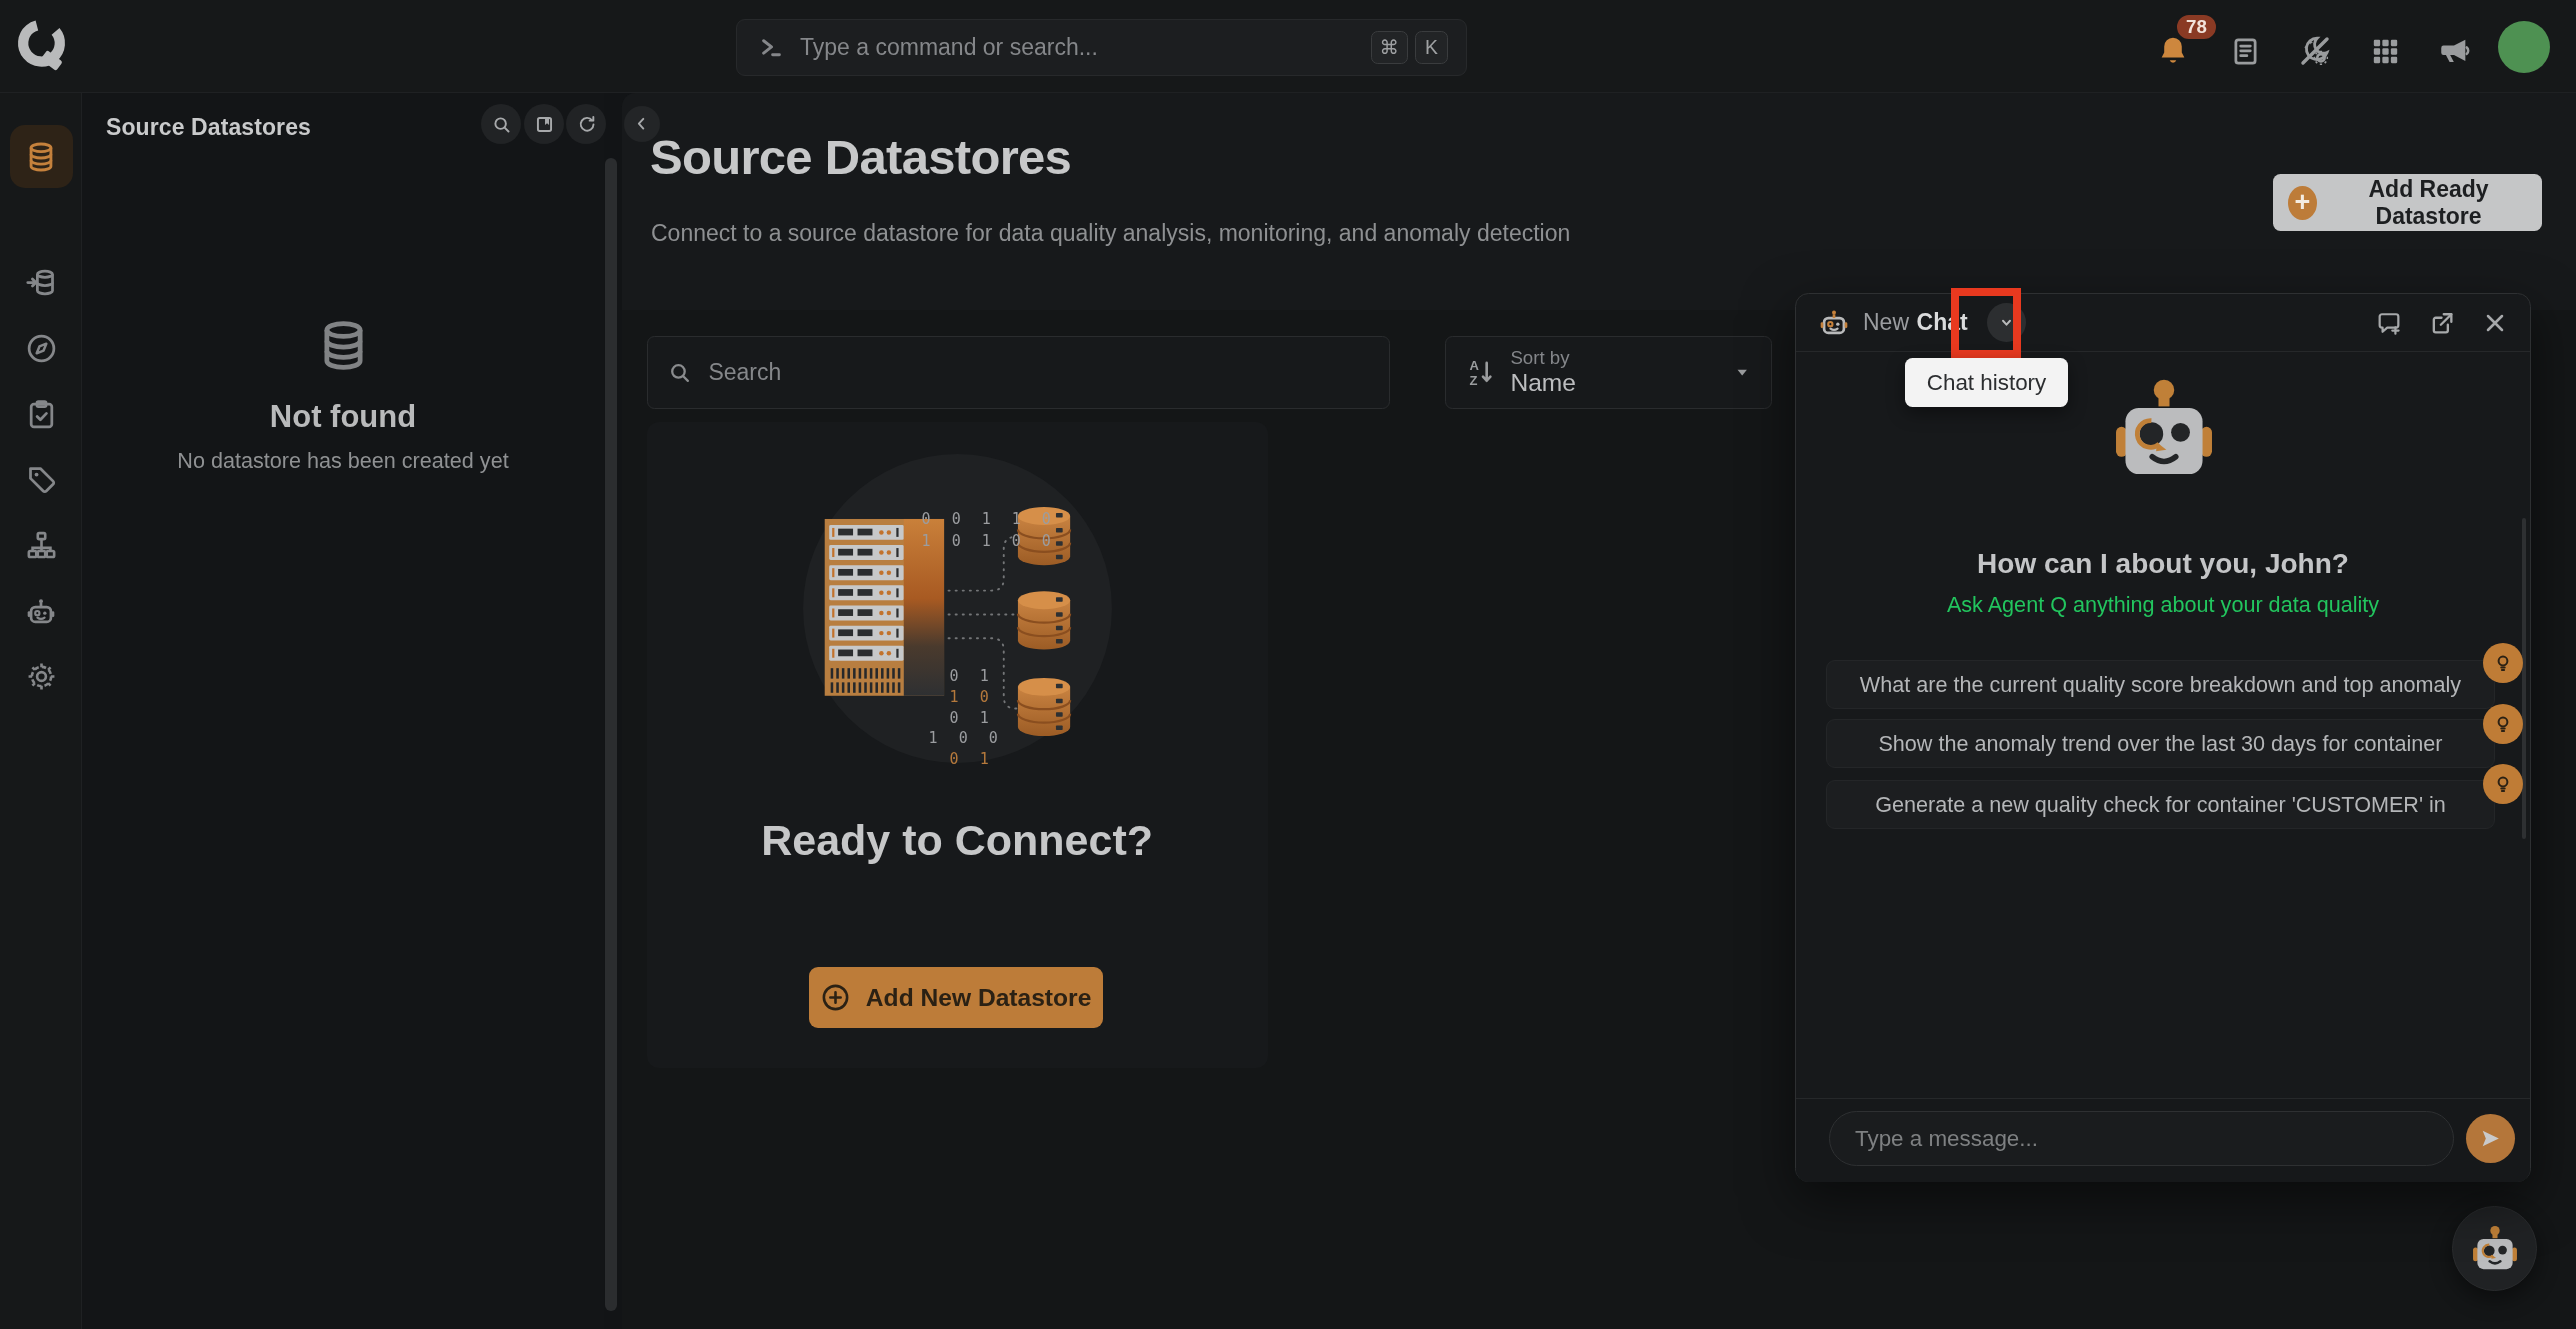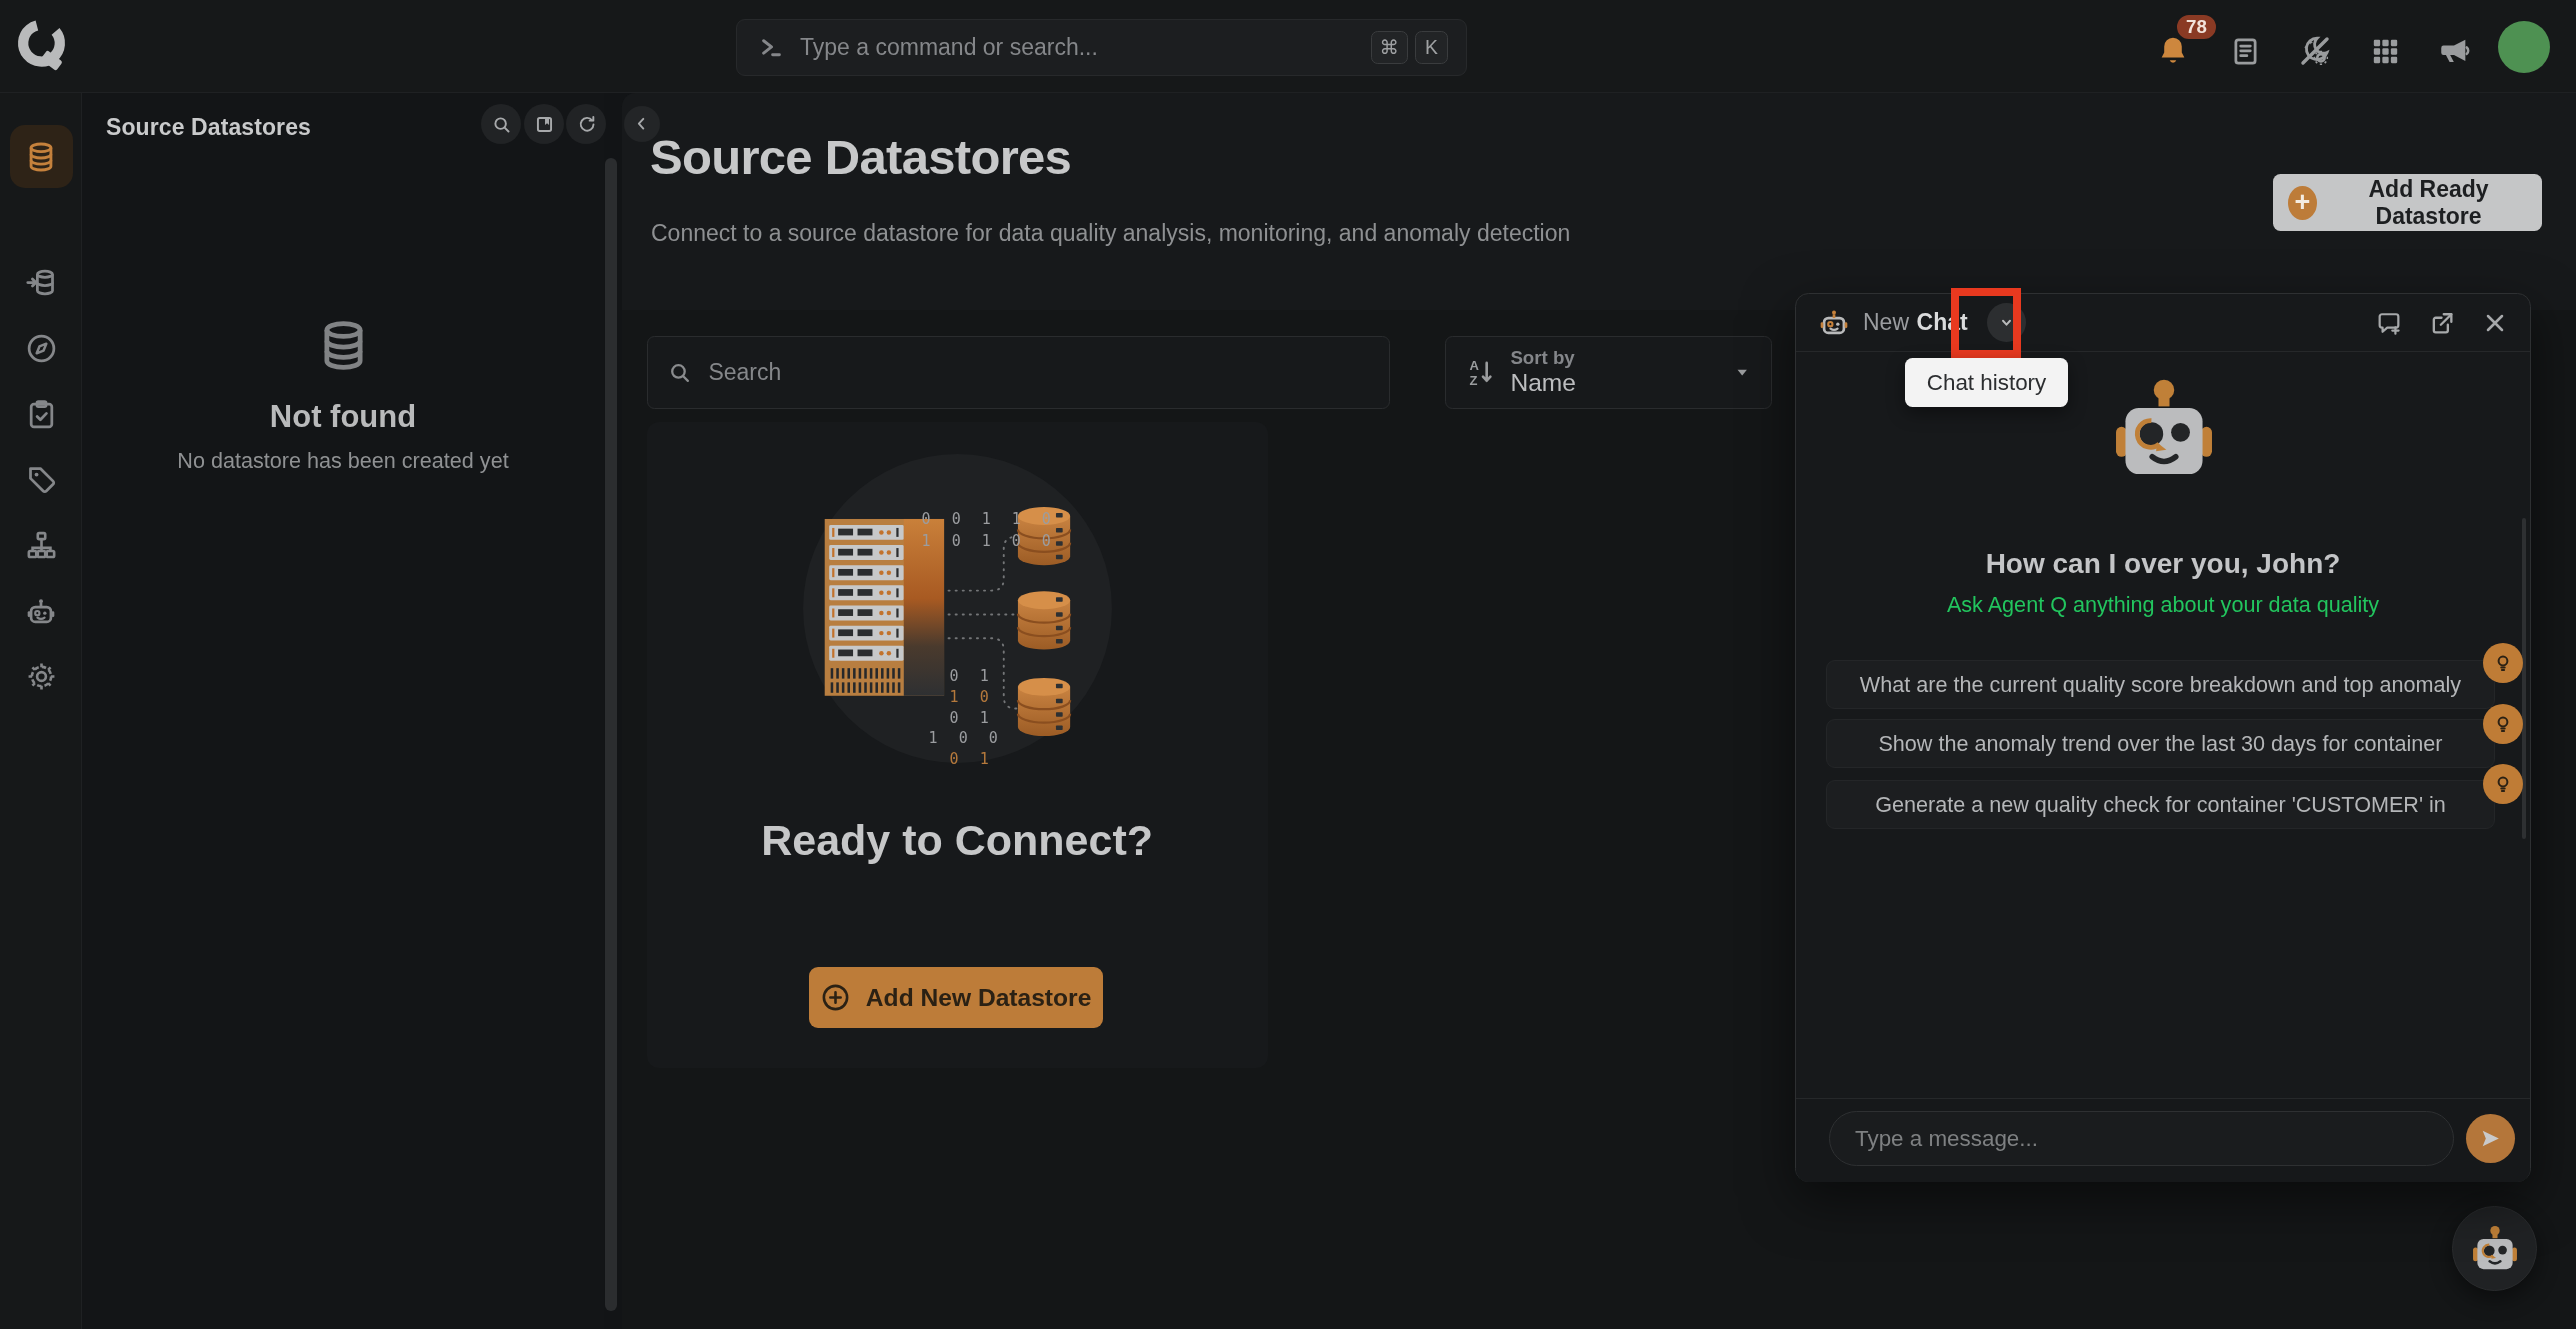--- a/index.html
+++ b/index.html
@@ -40,21 +40,21 @@
   .page-sub { position:absolute; left:29px; top:127px; font-size:23px; color:#8e9092; }
   .add-src-btn { position:absolute; left:1651px; top:81px; width:269px; height:57px; background:#c5c6c7; border-radius:7.5px; border:none; display:flex; align-items:center; padding:0 15px; cursor:pointer; }
   .add-src-btn .plus-circle { width:34px; height:34px; border-radius:50%; background:#bd7c39; color:#f4ece1; font-size:27px; display:flex; align-items:center; justify-content:center; font-weight:bold; }
   .add-src-btn span.lbl { font-size:23px; font-weight:600; color:#1d1f21; margin-left:13.4px; }
 
   .search-box { position:absolute; left:24.6px; top:243px; width:743px; height:73px; background:#17191b; border:0.7px solid #2a2c2e; border-radius:7.5px; display:flex; align-items:center; padding:0 19.4px; }
   .search-box input { flex:1; background:transparent; border:none; outline:none; color:#b9babb; font-size:23px; margin-left:16.4px; font-family:"Liberation Sans",sans-serif; }
   .search-box input::placeholder { color:#85878a; }
   .sort-box { position:absolute; left:823px; top:243px; width:327px; height:73px; background:#17191b; border:0.7px solid #2a2c2e; border-radius:7.5px; display:flex; align-items:center; padding:0 18px; cursor:pointer; }
   .sort-texts { margin-left:13.4px; flex:1; }
-  .sort-label { font-size:18.7px; color:#84868a; line-height:1.1;font-weight:bold; }
+  .sort-label { font-size:18.7px; color:#84868a; line-height:1.1; }
   .sort-value { font-size:24.6px; color:#bcbdbf; line-height:1.15; }
 
   .empty-card { position:absolute; left:24.6px; top:329px; width:621px; height:646px; background:#17191b; border-radius:12px; overflow:hidden; }
   .card-title { position:absolute; left:0; top:394px; width:100%; text-align:center; font-size:43px; font-weight:bold; color:#c6c7c8; }
   .card-sub { position:absolute; left:0; top:463px; width:100%; text-align:center; font-size:22.4px; color:#949698; }
   .add-new-btn { position:absolute; left:162px; top:545px; width:294px; height:61px; background:#bd7c39; border:none; border-radius:9px; display:flex; align-items:center; justify-content:center; gap:15px; cursor:pointer; }
   .add-new-btn span.lbl { font-size:24.6px; font-weight:600; color:#2b2114; }
   .bin { position:absolute; font-family:"DejaVu Sans Mono",monospace; font-size:15px; letter-spacing:6px; color:#9b9da0; white-space:pre; }
   .bin.orange { color:#b5793c; }
 
@@ -502,21 +502,21 @@
       <rect x="14" y="62" width="14" height="38" rx="7" fill="#c08038"></rect>
       <rect x="122" y="62" width="14" height="38" rx="7" fill="#c08038"></rect>
       <rect x="26" y="38" width="98" height="84" rx="17" fill="#bbbcbe"></rect>
       <circle cx="59" cy="71" r="15" fill="#232527"></circle>
       <path d="M59 54 a17 17 0 1 0 10 30" fill="none" stroke="#c08038" stroke-width="6"></path>
       <path d="M66 82 l12 9 -13 2 z" fill="#c08038"></path>
       <circle cx="96" cy="69" r="12" fill="#232527"></circle>
       <path d="M60 100 q15 12 30 0" fill="none" stroke="#232527" stroke-width="7" stroke-linecap="round"></path>
     </svg>
 
-    <div class="greeting">How can I over you, John?</div>
+    <div class="greeting">How can I about you, John?</div>
     <div class="chat-sub">Ask Agent Q anything about your data quality</div>
 
     <div class="chip" style="top:366px;">What are the current quality score breakdown and top anomaly</div>
     <div class="chip" style="top:425px;text-align:center;">Show the anomaly trend over the last 30 days for container</div>
     <div class="chip" style="top:486px;">Generate a new quality check for container 'CUSTOMER' in</div>
 
     <div class="bulb-badge" style="top:349px;">
       <svg viewBox="0 0 24 24" width="24" height="24">
           <circle cx="12" cy="10" r="4.4" fill="none" stroke="#2b2114" stroke-width="2"></circle>
           <path d="M10.3 16.4h3.4M10.9 19h2.2" stroke="#2b2114" stroke-width="2" stroke-linecap="round"></path>

